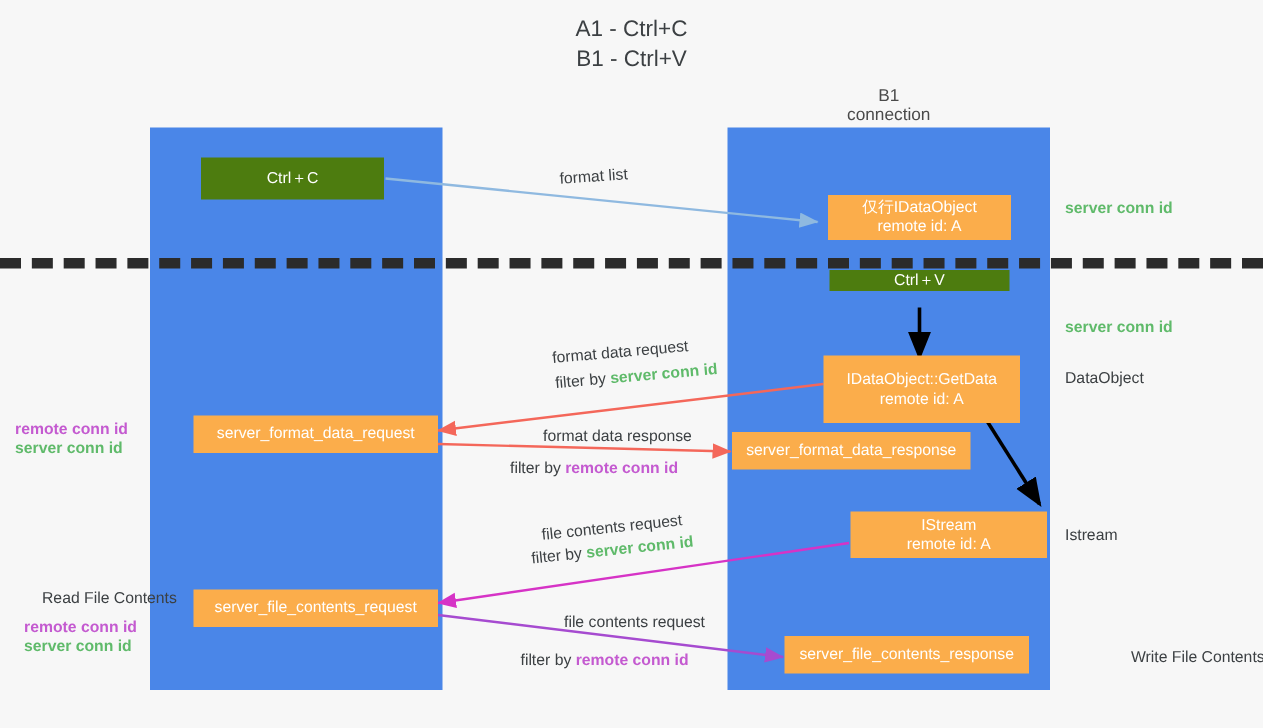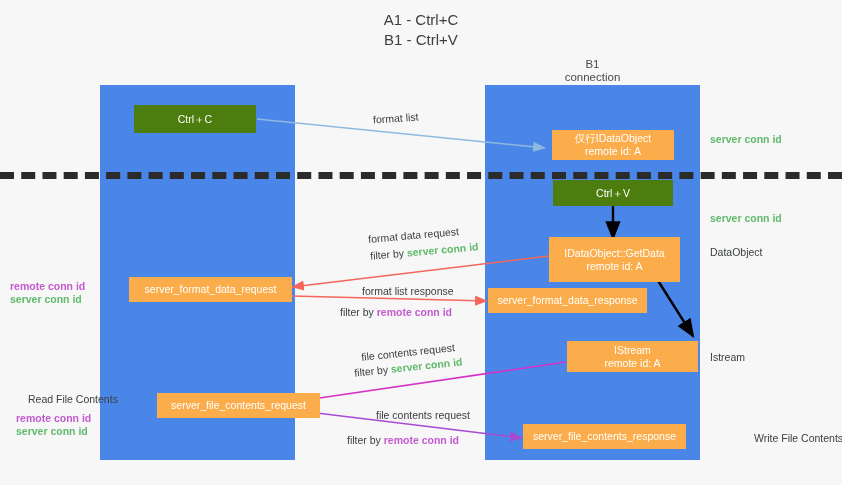--- a/index.html
+++ b/index.html
@@ -151,42 +151,42 @@
     <line x1="566" y1="362" x2="292" y2="402" stroke="#d633c6" stroke-width="1.6" marker-end="url(#ah-magenta)"></line>
 
     <line x1="292" y1="410" x2="522" y2="438" stroke="#a64bd0" stroke-width="1.6" marker-end="url(#ah-purple)"></line>
   </svg>
 
   <div class="node green" style="left:134px; top:105px; width:122px; height:28px;">Ctrl＋C</div>
 
   <div class="node orange" style="left:552px; top:130px; width:122px; height:30px;">仅行IDataObject
 remote id: A</div>
 
-  <div class="node green" style="left:553px; top:180px; width:120px; height:26px;text-align:center;">Ctrl＋V</div>
+  <div class="node green" style="left:553px; top:180px; width:120px; height:14px;text-align:center;">Ctrl＋V</div>
 
   <div class="node orange" style="left:549px; top:237px; width:131px; height:45px;">IDataObject::GetData
 remote id: A</div>
 
   <div class="node orange" style="left:129px; top:277px; width:163px; height:25px;">server_format_data_request</div>
 
   <div class="node orange" style="left:488px; top:288px; width:159px; height:25px;">server_format_data_response</div>
 
   <div class="node orange" style="left:567px; top:341px; width:131px; height:31px;">IStream
 remote id: A</div>
 
-  <div class="node orange" style="left:129px; top:393px; width:163px; height:25px;margin-left:28px;">server_file_contents_request</div>
+  <div class="node orange" style="left:129px; top:393px; width:163px; height:25px;">server_file_contents_request</div>
 
   <div class="node orange" style="left:523px; top:424px; width:163px; height:25px;">server_file_contents_response</div>
 
   <div class="edge-label" style="left:373px; top:111px; transform:rotate(-4deg);">format list</div>
 
   <div class="edge-label" style="left:368px; top:228px; transform:rotate(-5deg);">format data request</div>
   <div class="edge-label" style="left:370px; top:244px; transform:rotate(-5deg);"><span>filter by </span><span class="hl-server">server conn id</span></div>
 
-  <div class="edge-label" style="left:362px; top:284px;">format list response</div>
+  <div class="edge-label" style="left:362px; top:284px;">format data response</div>
   <div class="edge-label" style="left:340px; top:305px;"><span>filter by </span><span class="hl-remote">remote conn id</span></div>
 
   <div class="edge-label" style="left:361px; top:345px; transform:rotate(-6deg);">file contents request</div>
   <div class="edge-label" style="left:354px; top:360px; transform:rotate(-6deg);"><span>filter by </span><span class="hl-server">server conn id</span></div>
 
   <div class="edge-label" style="left:376px; top:408px;">file contents request</div>
   <div class="edge-label" style="left:347px; top:433px;"><span>filter by </span><span class="hl-remote">remote conn id</span></div>
 
   <div class="divider" style="top:172px;"></div>
 

